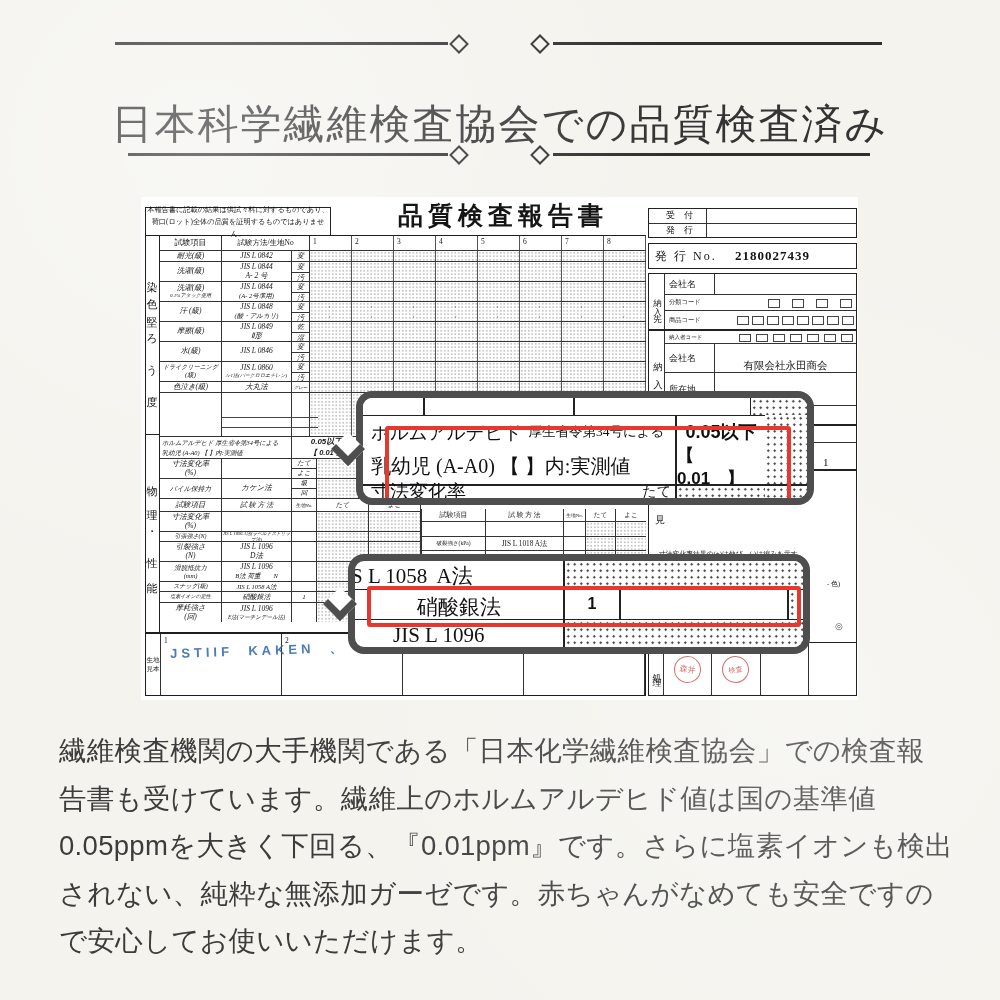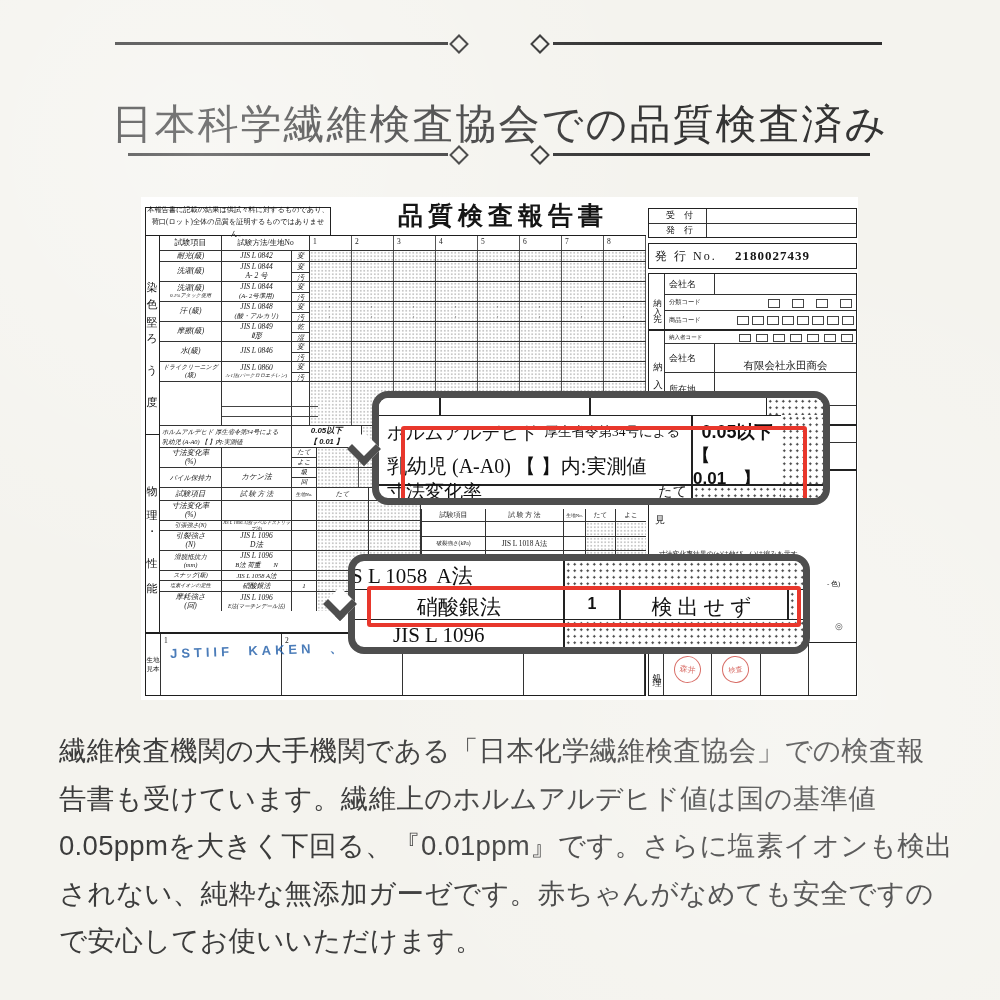--- a/index.html
+++ b/index.html
@@ -302,20 +302,28 @@
           <span class="cm">
               <span>JIS L 0860</span>
               <span style="font-size:5px">A-1法(パークロロエチレン)</span>
             </span>
           <span class="cs">
               <span class="s1">変</span>
               <span class="s2">汚</span>
             </span>
           <span class="cg ht"></span>
         </div>
+        <div class="r bt" style="height:11px">
+          <span class="ci">色泣き(級)</span>
+          <span class="cm">大丸法</span>
+          <span class="cs" style="font-size:4.5px">
+              <span class="s1">グレー</span>
+            </span>
+          <span class="cg ht"></span>
+        </div>
 
         <div class="r bt" style="height:44px">
           <span class="ci"></span>
             <span class="cm"></span>
             <span class="cs"></span>
           <span class="cg ht"></span>
           <span class="gapl" style="top:24px"></span>
             <span class="gapl" style="top:34px"></span>
         </div>
 
@@ -478,21 +486,21 @@
           <span>見本</span>
         </span>
       <span class="scell">1</span>
       <span class="scell">2</span>
       <span class="scell">3</span>
       <span class="scell">4</span>
       <span class="bluestamp">JSTIIF  KAKEN  、</span>
     </div>
   </div>
 
-  <div class="co" style="left:344px;top:391px;width:486px;height:118px;">
+  <div class="co" style="left:328px;top:391px;width:486px;height:118px;">
     <span class="coptr" style="left:8px;top:46px;transform:rotate(-45deg);"></span>
     <div class="cobox" style="left:28px;top:0;right:0;bottom:4px;">
       <div class="co1strip">
         <span class="vline" style="left:60px"></span>
           <span class="vline" style="left:210px"></span>
         <span class="abs bdots" style="right:0;top:0;bottom:0;width:56px;border-left:1.5px solid #222;"></span>
       </div>
       <div class="abs" style="left:0;right:0;top:17px;bottom:0;">
         <span class="abs bdots" style="left:402px;top:0;bottom:0;right:0;"></span>
         <span class="abs" style="left:312px;top:0;bottom:0;width:2px;background:#222;"></span>
@@ -520,21 +528,20 @@
       <span class="abs" style="left:208px;top:0;bottom:0;width:1.5px;background:#222;"></span>
       <span class="abs" style="left:264px;top:0;bottom:0;width:1.5px;background:#222;"></span>
       <span class="abs" style="left:432px;top:0;bottom:0;width:1.5px;background:#222;"></span>
       <div class="abs" style="left:0;top:0;right:0;height:28px;border-bottom:1.5px solid #222;">
         <span class="abs coserif" style="left:-4px;top:1px;font-size:21px;white-space:pre;">S L 1058  A法</span>
         <span class="abs bdots" style="left:210px;top:0;bottom:0;right:0;"></span>
       </div>
       <div class="abs" style="left:0;top:29.5px;right:0;height:28px;">
         <span class="abs coserif" style="left:0;width:208px;text-align:center;top:2px;font-size:21px;">硝酸銀法</span>
         <span class="abs cosans" style="left:210px;width:54px;text-align:center;top:4px;font-size:16px;font-weight:600;">1</span>
-        <span class="abs coserif" style="left:266px;width:166px;text-align:center;top:2px;font-size:21px;letter-spacing:5px;">検出せず</span>
         <span class="abs bdots" style="left:433.5px;top:0;bottom:0;right:0;"></span>
       </div>
       <div class="abs" style="left:0;top:57.5px;right:0;bottom:0;border-top:1.5px solid #222;">
         <span class="abs coserif" style="left:38px;top:3px;font-size:21px;">JIS L 1096</span>
         <span class="abs bdots" style="left:210px;top:0;bottom:0;right:0;"></span>
       </div>
       <span class="redbox" style="left:12px;top:25px;width:426px;height:33px;"></span>
     </div>
   </div>
 

